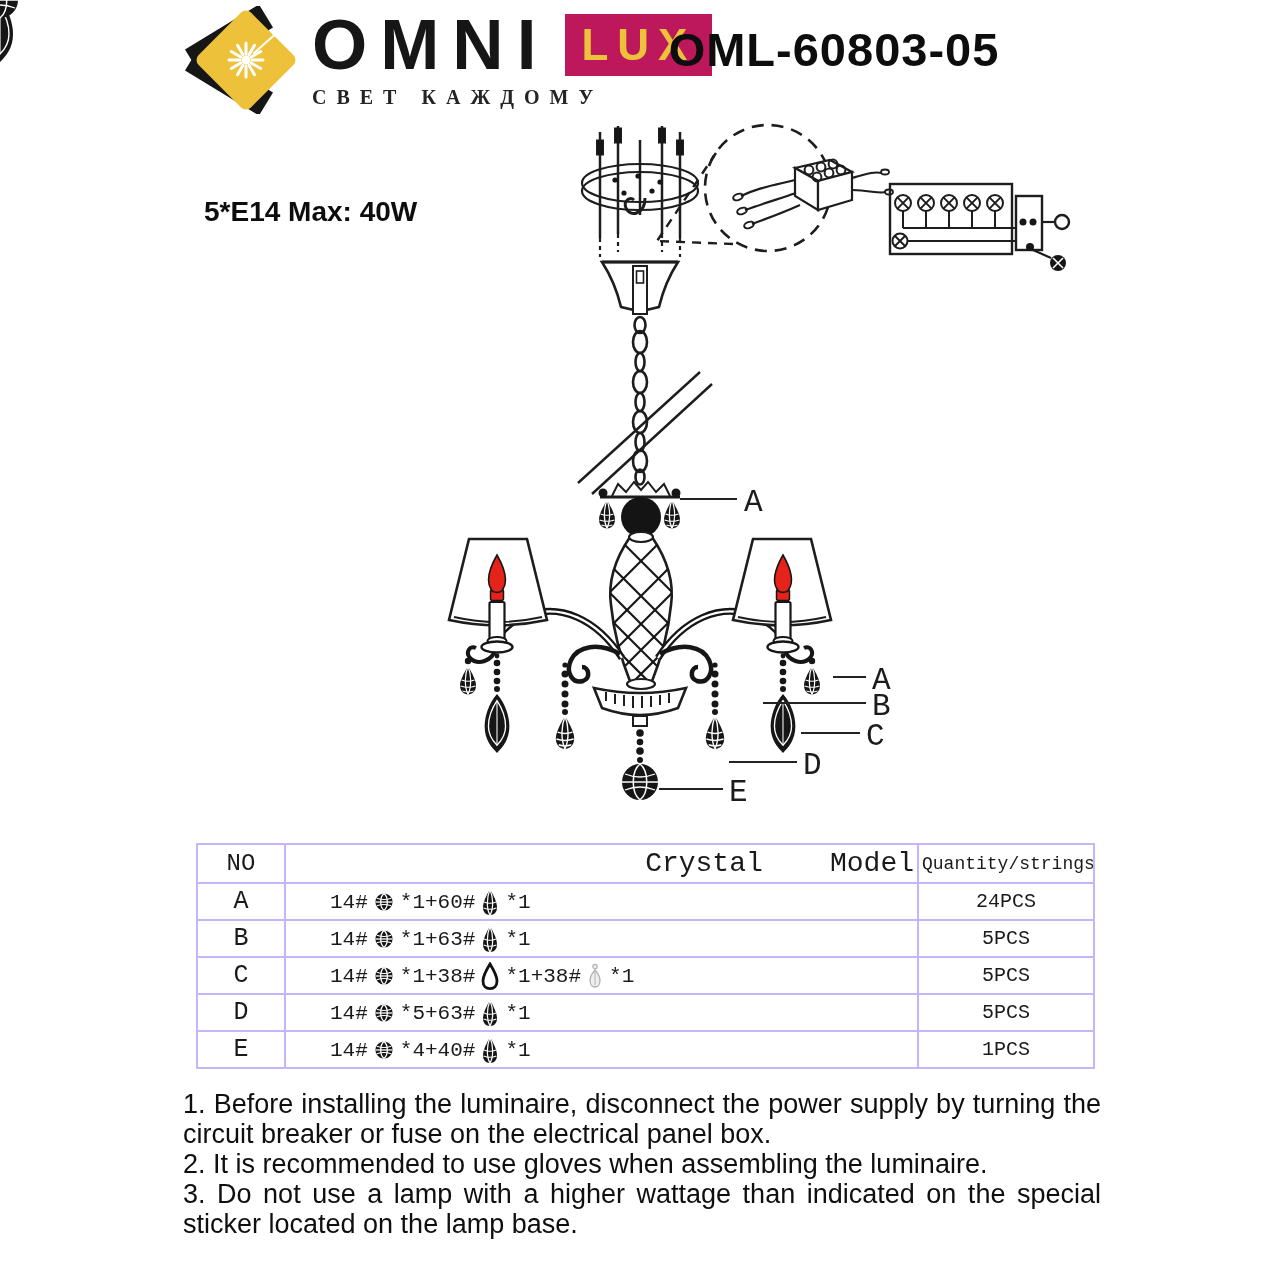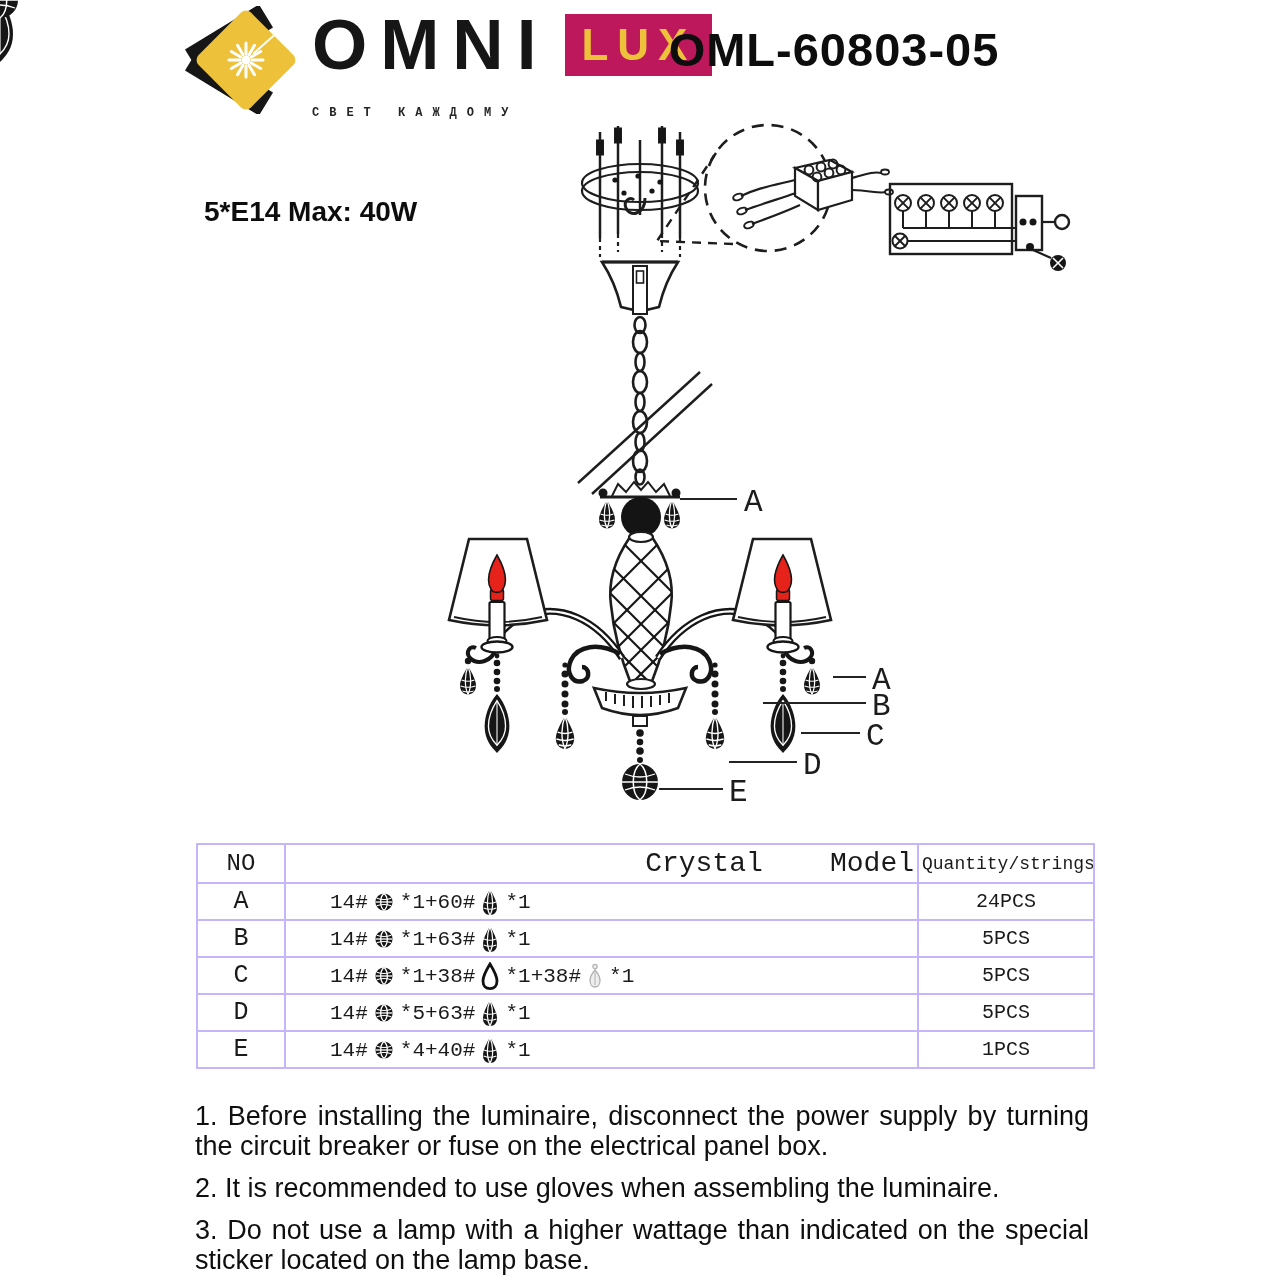--- a/index.html
+++ b/index.html
@@ -8,22 +8,22 @@
 
   
   .logo{position:absolute;left:172px;top:6px;display:flex;align-items:flex-start;gap:14px;}
   .logo-text{display:flex;flex-direction:column;}
   .logo-row{display:flex;align-items:center;gap:16px;height:78px;}
   .brand-primary{font-weight:800;font-size:71px;letter-spacing:13px;color:#161616;
                  font-family:"Liberation Sans",sans-serif;line-height:78px;}
   .brand-secondary-box{background:#be185d;padding:6px 16px;display:flex;align-items:center;height:62px;box-sizing:border-box;}
   .brand-secondary{font-weight:800;font-size:44px;letter-spacing:9px;color:#EDC23A;
                    font-family:"Liberation Sans",sans-serif;}
-  .tagline{font-weight:600;font-size:12px;letter-spacing:10px;color:#242424;margin-top:22px;
-           font-family:Liberation Mono, monospace;}
+  .tagline{font-weight:600;font-size:20px;letter-spacing:10px;color:#242424;margin-top:2px;
+           font-family:Liberation Serif, serif;}
 
   
   .model{position:absolute;left:628px;top:22px;width:412px;text-align:center;
          font-weight:800;font-size:47px;letter-spacing:1px;color:#0d0d0d;}
   .spec{position:absolute;left:204px;top:196px;font-weight:700;font-size:28px;color:#0d0d0d;}
 
   
   .diagram{position:absolute;left:0;top:0;width:1280px;height:1280px;}
   .lbl{font-family:"Liberation Mono",monospace;font-size:31px;fill:#1c1c1c;}
 
@@ -41,21 +41,21 @@
   th.qty-h{font-weight:400;font-size:18px;text-align:center;}
   td.no-c{font-size:25px;text-align:center;}
   td.model-c{font-size:21px;padding-left:44px;}
   td.qty-c{font-size:20px;text-align:center;}
   .model-c span{vertical-align:middle;text-align:center;}
   .ic{vertical-align:middle;margin:0 6px;}
 
   
   .instructions{position:absolute;left:183px;top:1089px;width:918px;text-align:justify;
                 font-size:27px;line-height:30px;color:#0f0f0f;}
-  .instructions p{margin:12px;}
+  .instructions p{margin:0;}
 </style>
 </head>
 <body>
 
 <div class="page">
 
   <div class="logo">
     <svg width="126" height="108" viewBox="0 0 126 108">
       <line x1="94" y1="10" x2="20" y2="55" stroke="#161616" stroke-width="27"></line>
       <line x1="94" y1="98" x2="20" y2="53" stroke="#161616" stroke-width="27"></line>

